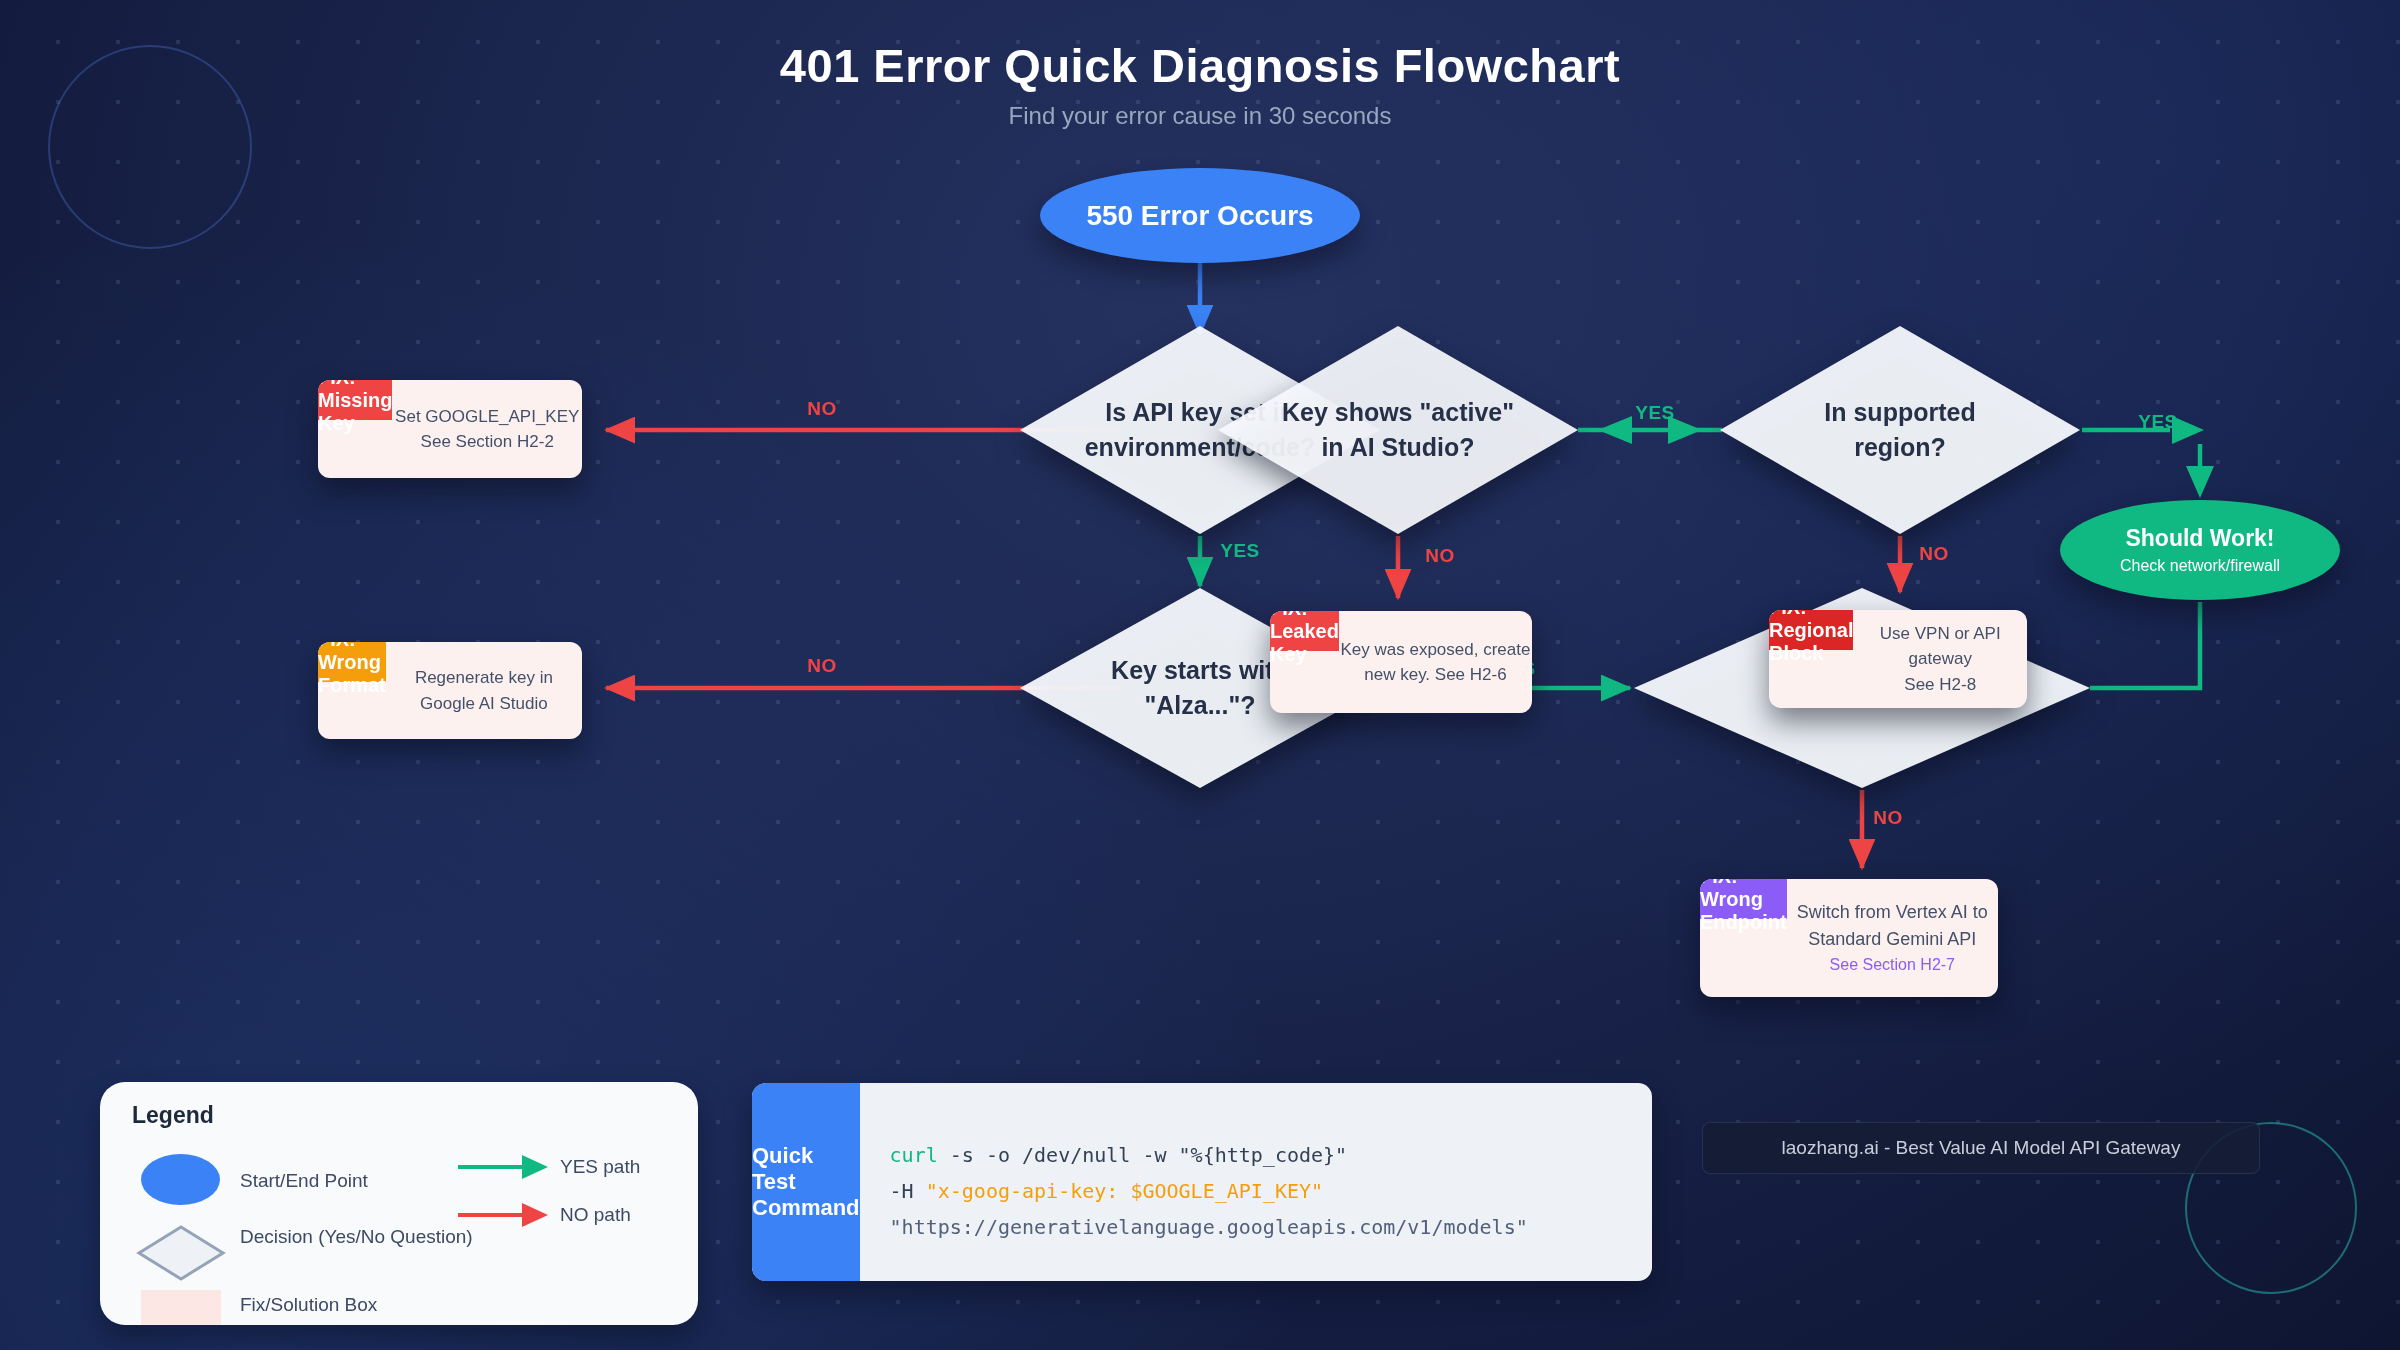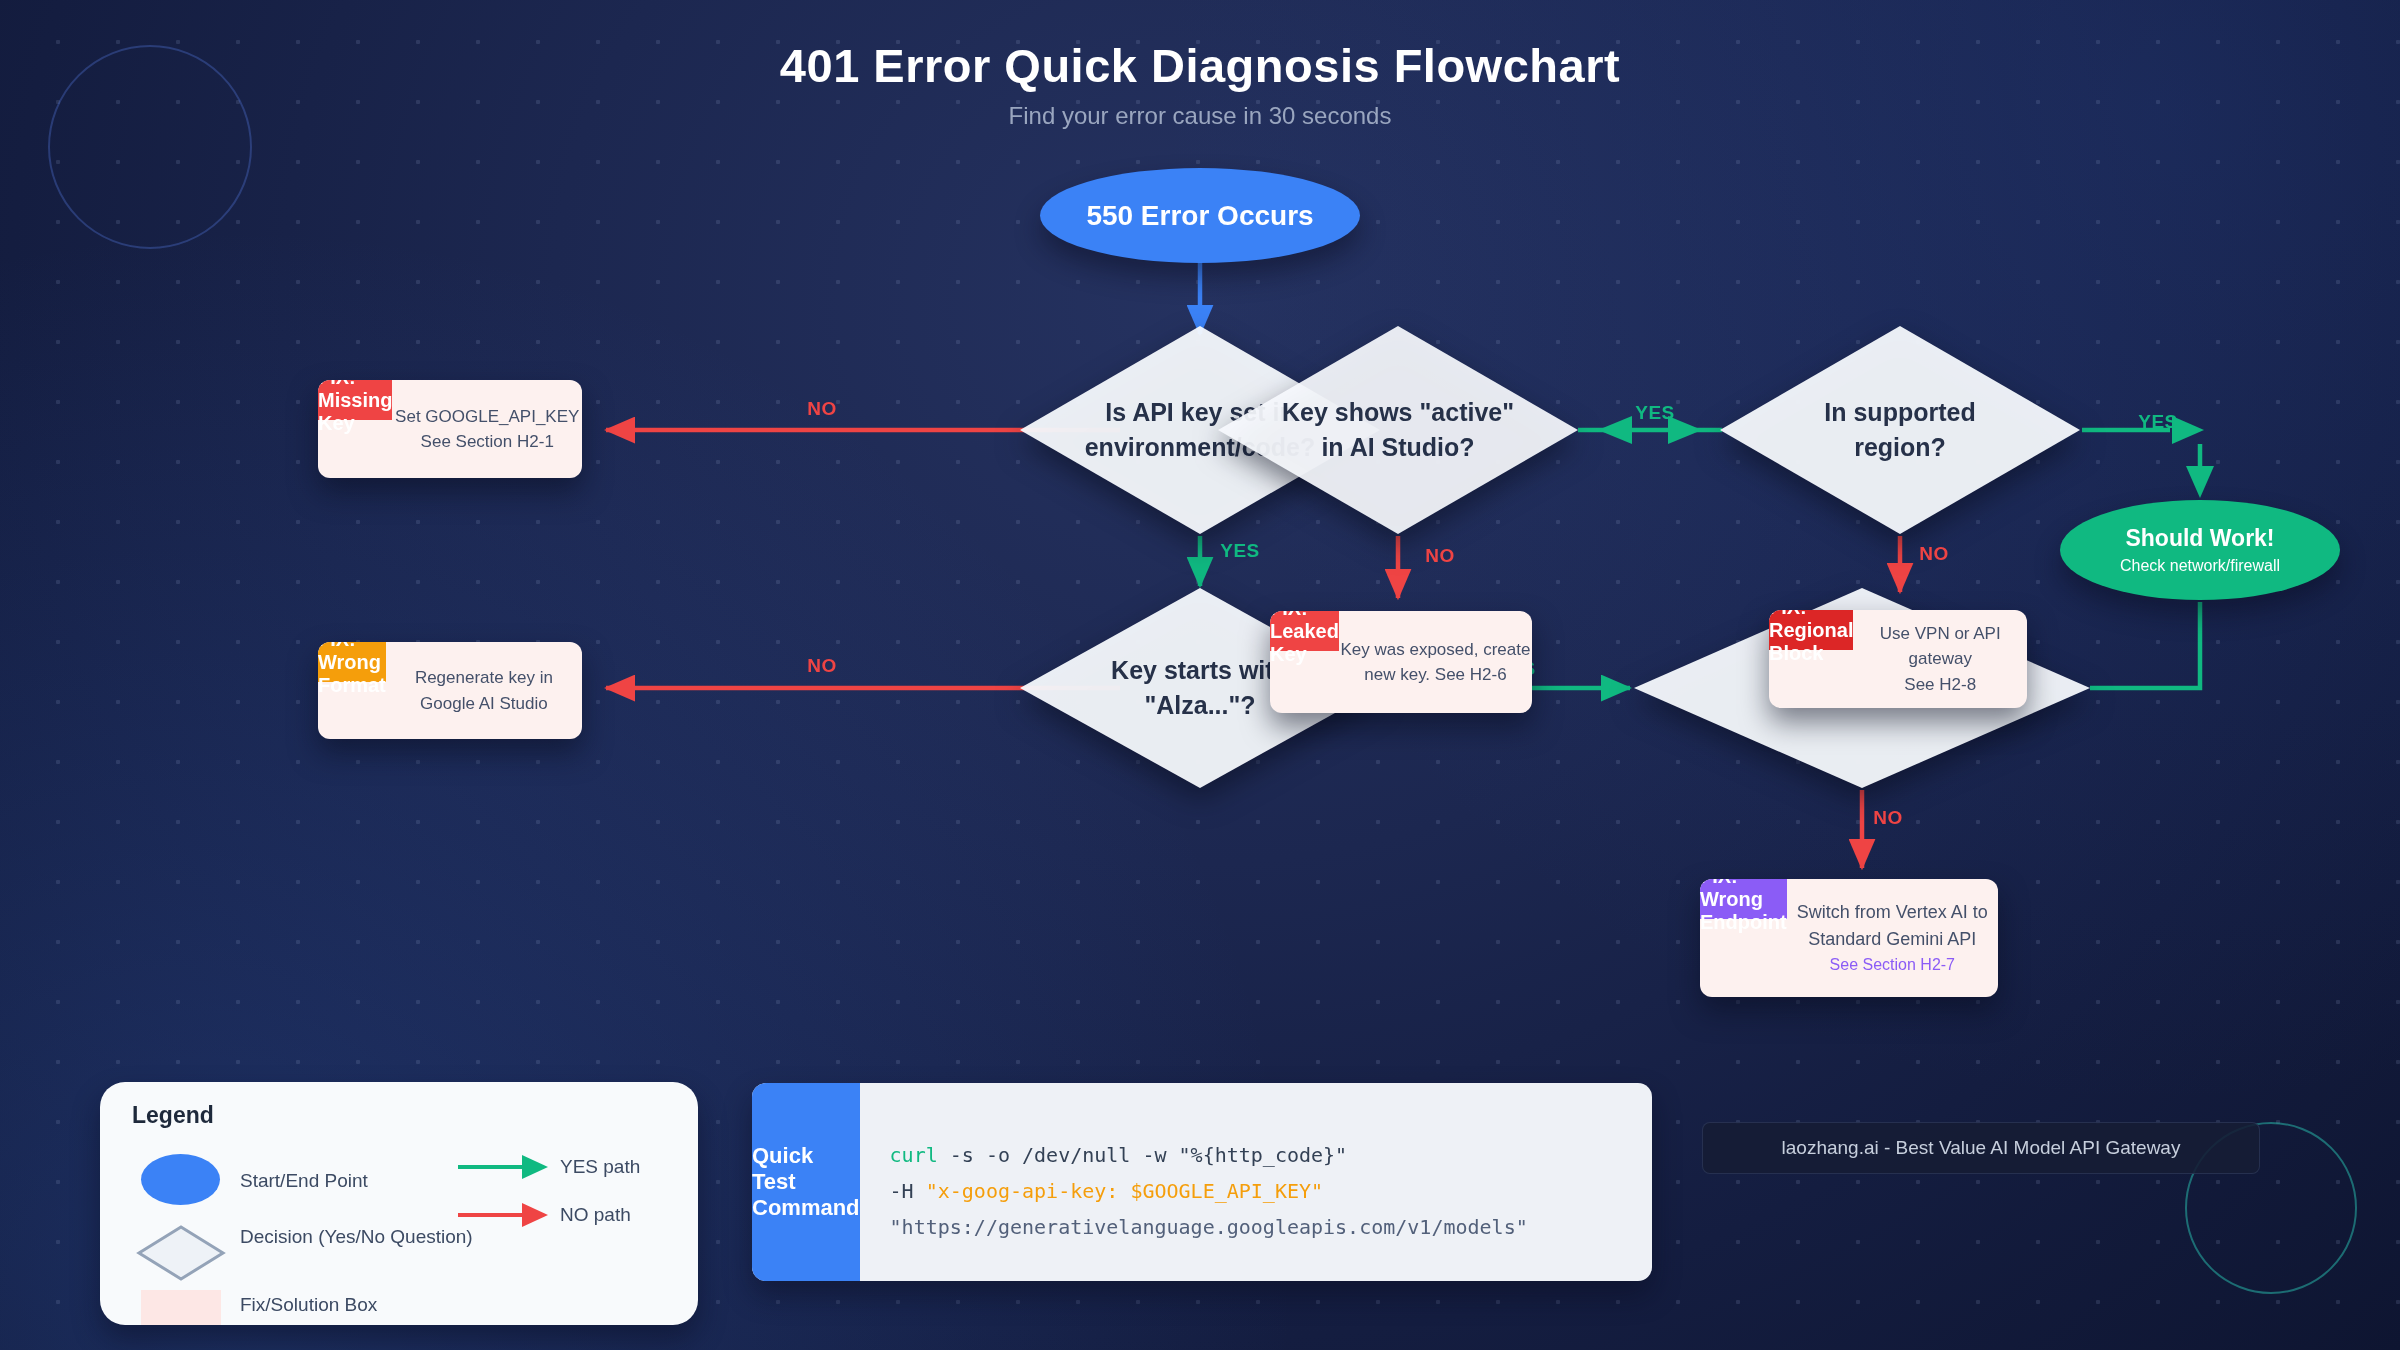--- a/index.html
+++ b/index.html
@@ -163,21 +163,21 @@
   <div class="lbl yes" style="left:2158px;top:422px;">YES</div>
   <div class="lbl no" style="left:1934px;top:554px;">NO</div>
   <div class="lbl no" style="left:822px;top:666px;">NO</div>
   <div class="lbl yes" id="lbl-yes-alza" style="left:1516px;top:669px;">YES</div>
   <div class="lbl no" style="left:1888px;top:818px;">NO</div>
 
   <div class="fix" style="left:318px;top:380px;width:264px;height:98px;">
     <div class="hd hd-red">FIX: Missing Key</div>
     <div class="bd">
       <div>Set GOOGLE_API_KEY</div>
-      <div>See Section H2-1</div>
+      <div>See Section H2-2</div>
     </div>
   </div>
   <div class="fix" style="left:318px;top:642px;width:264px;height:97px;">
     <div class="hd hd-orange">FIX: Wrong Format</div>
     <div class="bd">
       <div>Regenerate key in</div>
       <div>Google AI Studio</div>
     </div>
   </div>
   <div class="fix" style="left:1270px;top:611px;width:262px;height:102px;">

